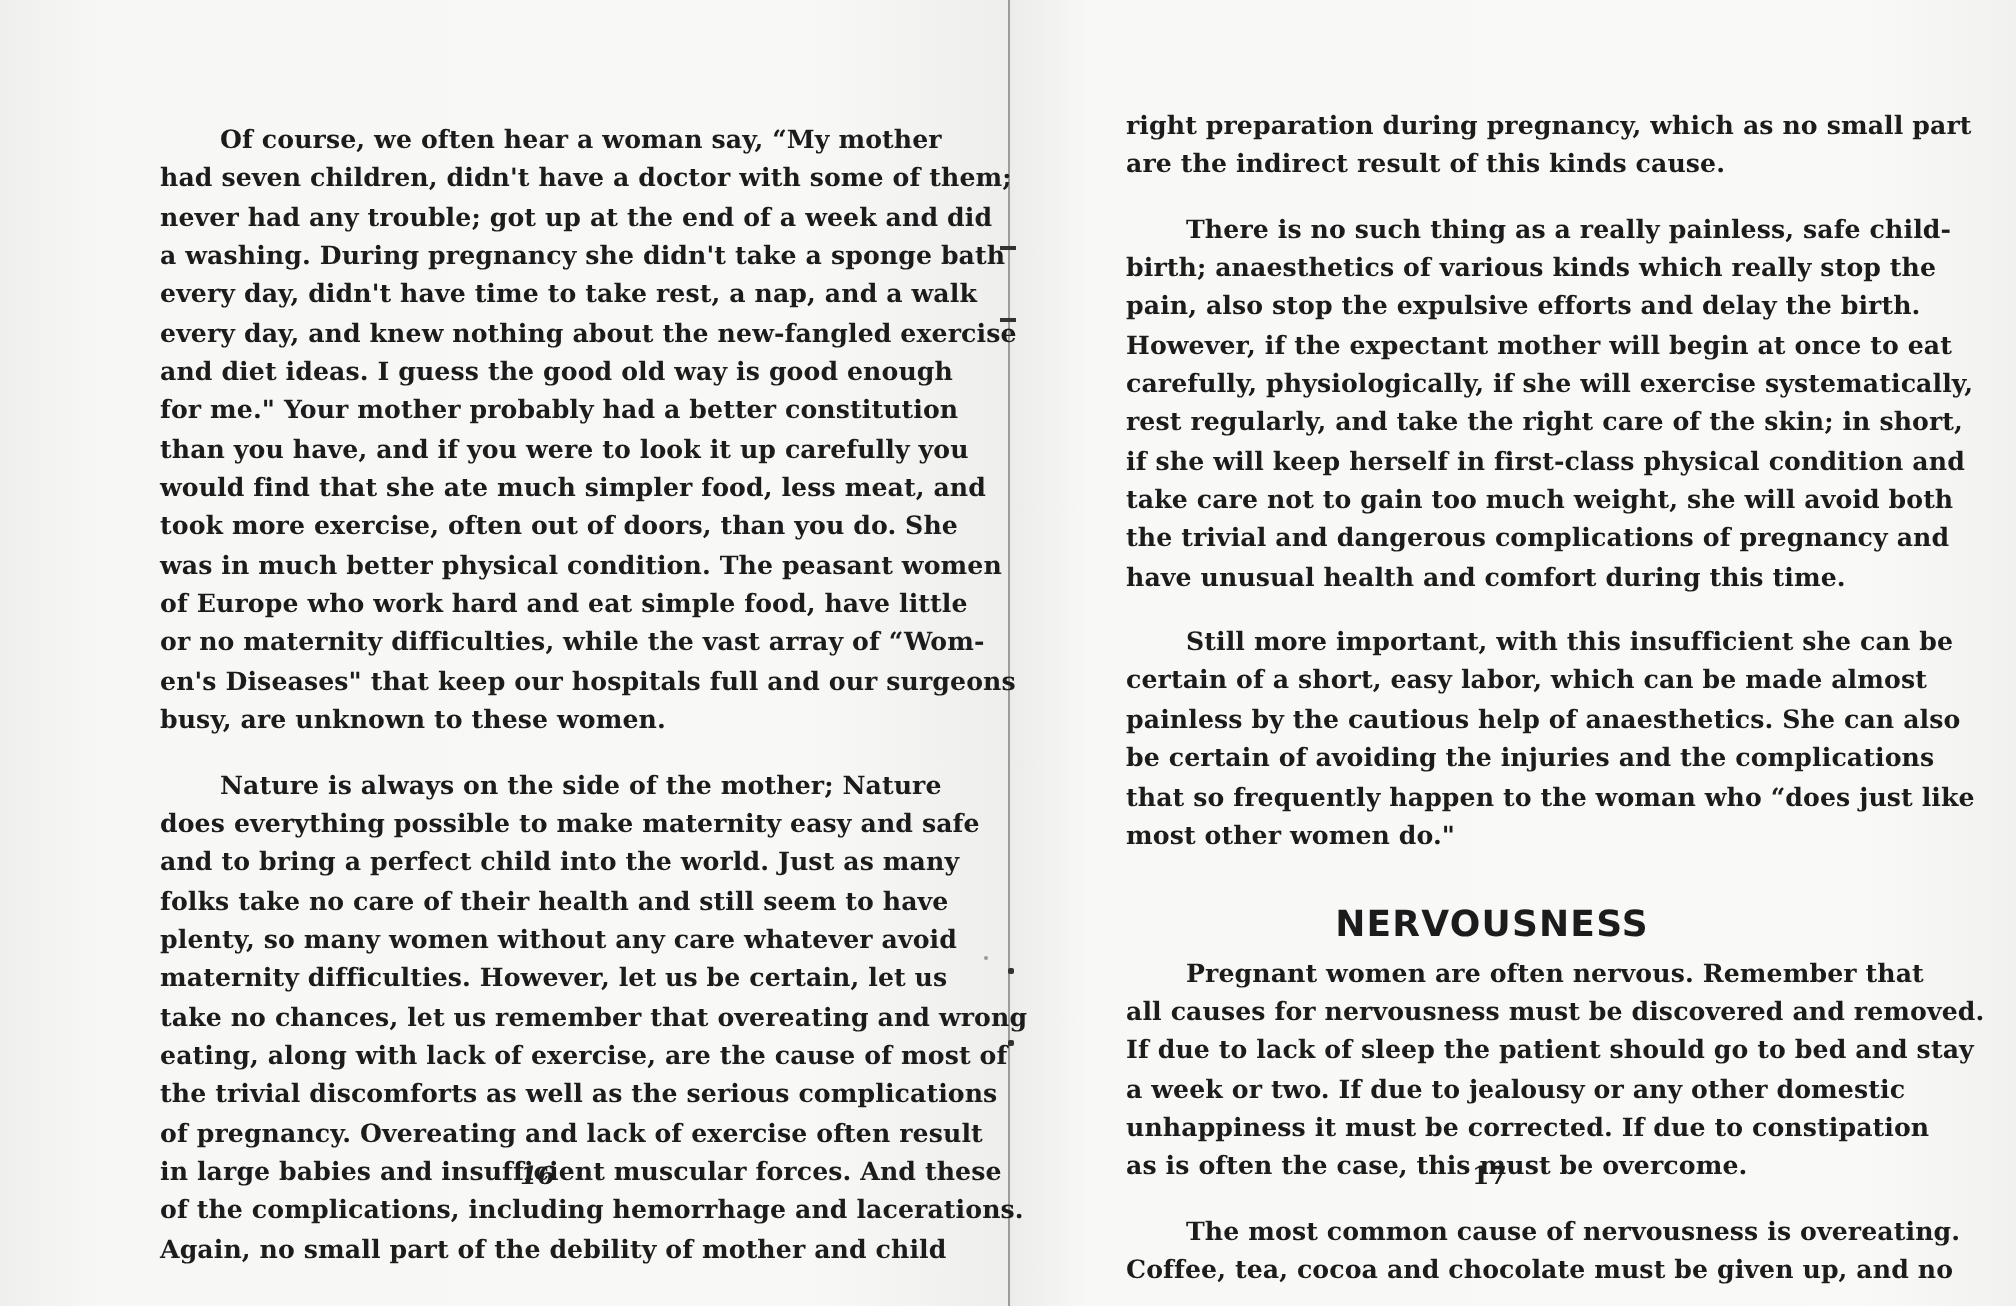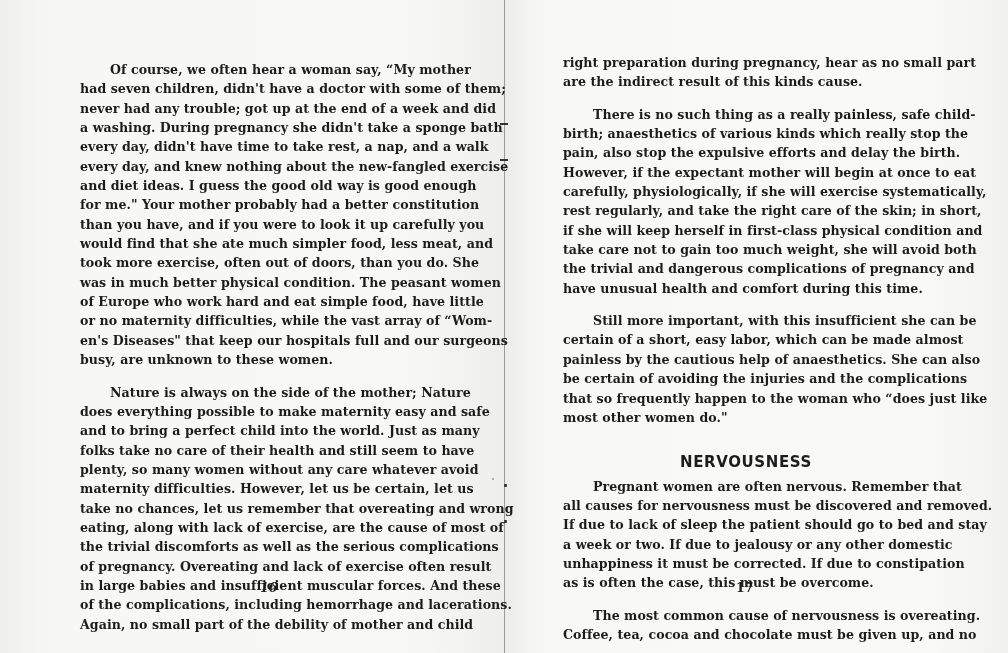--- a/index.html
+++ b/index.html
@@ -48,21 +48,21 @@
     height: 19.35px;
   }
   .line.last { text-align-last: left; }
   .indent { text-indent: 30px; }
   .para-gap { height: 13px; }
   #left-text { left: 80px; top: 60px; width: 364px; }
   #right-text { left: 563px; top: 53px; width: 366px; }
   .heading {
     text-align: center;
     font-family: "DejaVu Sans", "Liberation Sans", sans-serif;
-    font-size: 15px;
+    font-size: 18px;
     font-weight: bold;
     letter-spacing: 0.6px;
     height: 19.35px;
     line-height: 19.35px;
   }
   .page-number {
     position: absolute;
     font-size: 12.5px;
     font-weight: bold;
     top: 580px;
@@ -116,21 +116,21 @@
       <span class="line">of pregnancy.  Overeating and lack of exercise often result</span>
       <span class="line">in large babies and insufficient muscular forces.  And these</span>
       <span class="line">of the complications, including hemorrhage and lacerations.</span>
       <span class="line">Again, no small part of the debility of mother and child</span>
     </p>
   </div>
 <div id="page-num-left" class="page-number">16</div>
 
 <div id="right-text" class="text-block">
     <p>
-      <span class="line">right preparation during pregnancy, hear as no small part</span>
+      <span class="line">right preparation during pregnancy, which as no small part</span>
       <span class="line last">are the indirect result of this kinds cause.</span>
     </p>
     <div class="para-gap"></div>
     <p>
       <span class="line indent">There is no such thing as a really painless, safe child-</span>
       <span class="line">birth; anaesthetics of various kinds which really stop the</span>
       <span class="line">pain, also stop the expulsive efforts and delay the birth.</span>
       <span class="line">However, if the expectant mother will begin at once to eat</span>
       <span class="line">carefully, physiologically, if she will exercise systematically,</span>
       <span class="line">rest regularly, and take the right care of the skin; in short,</span>

